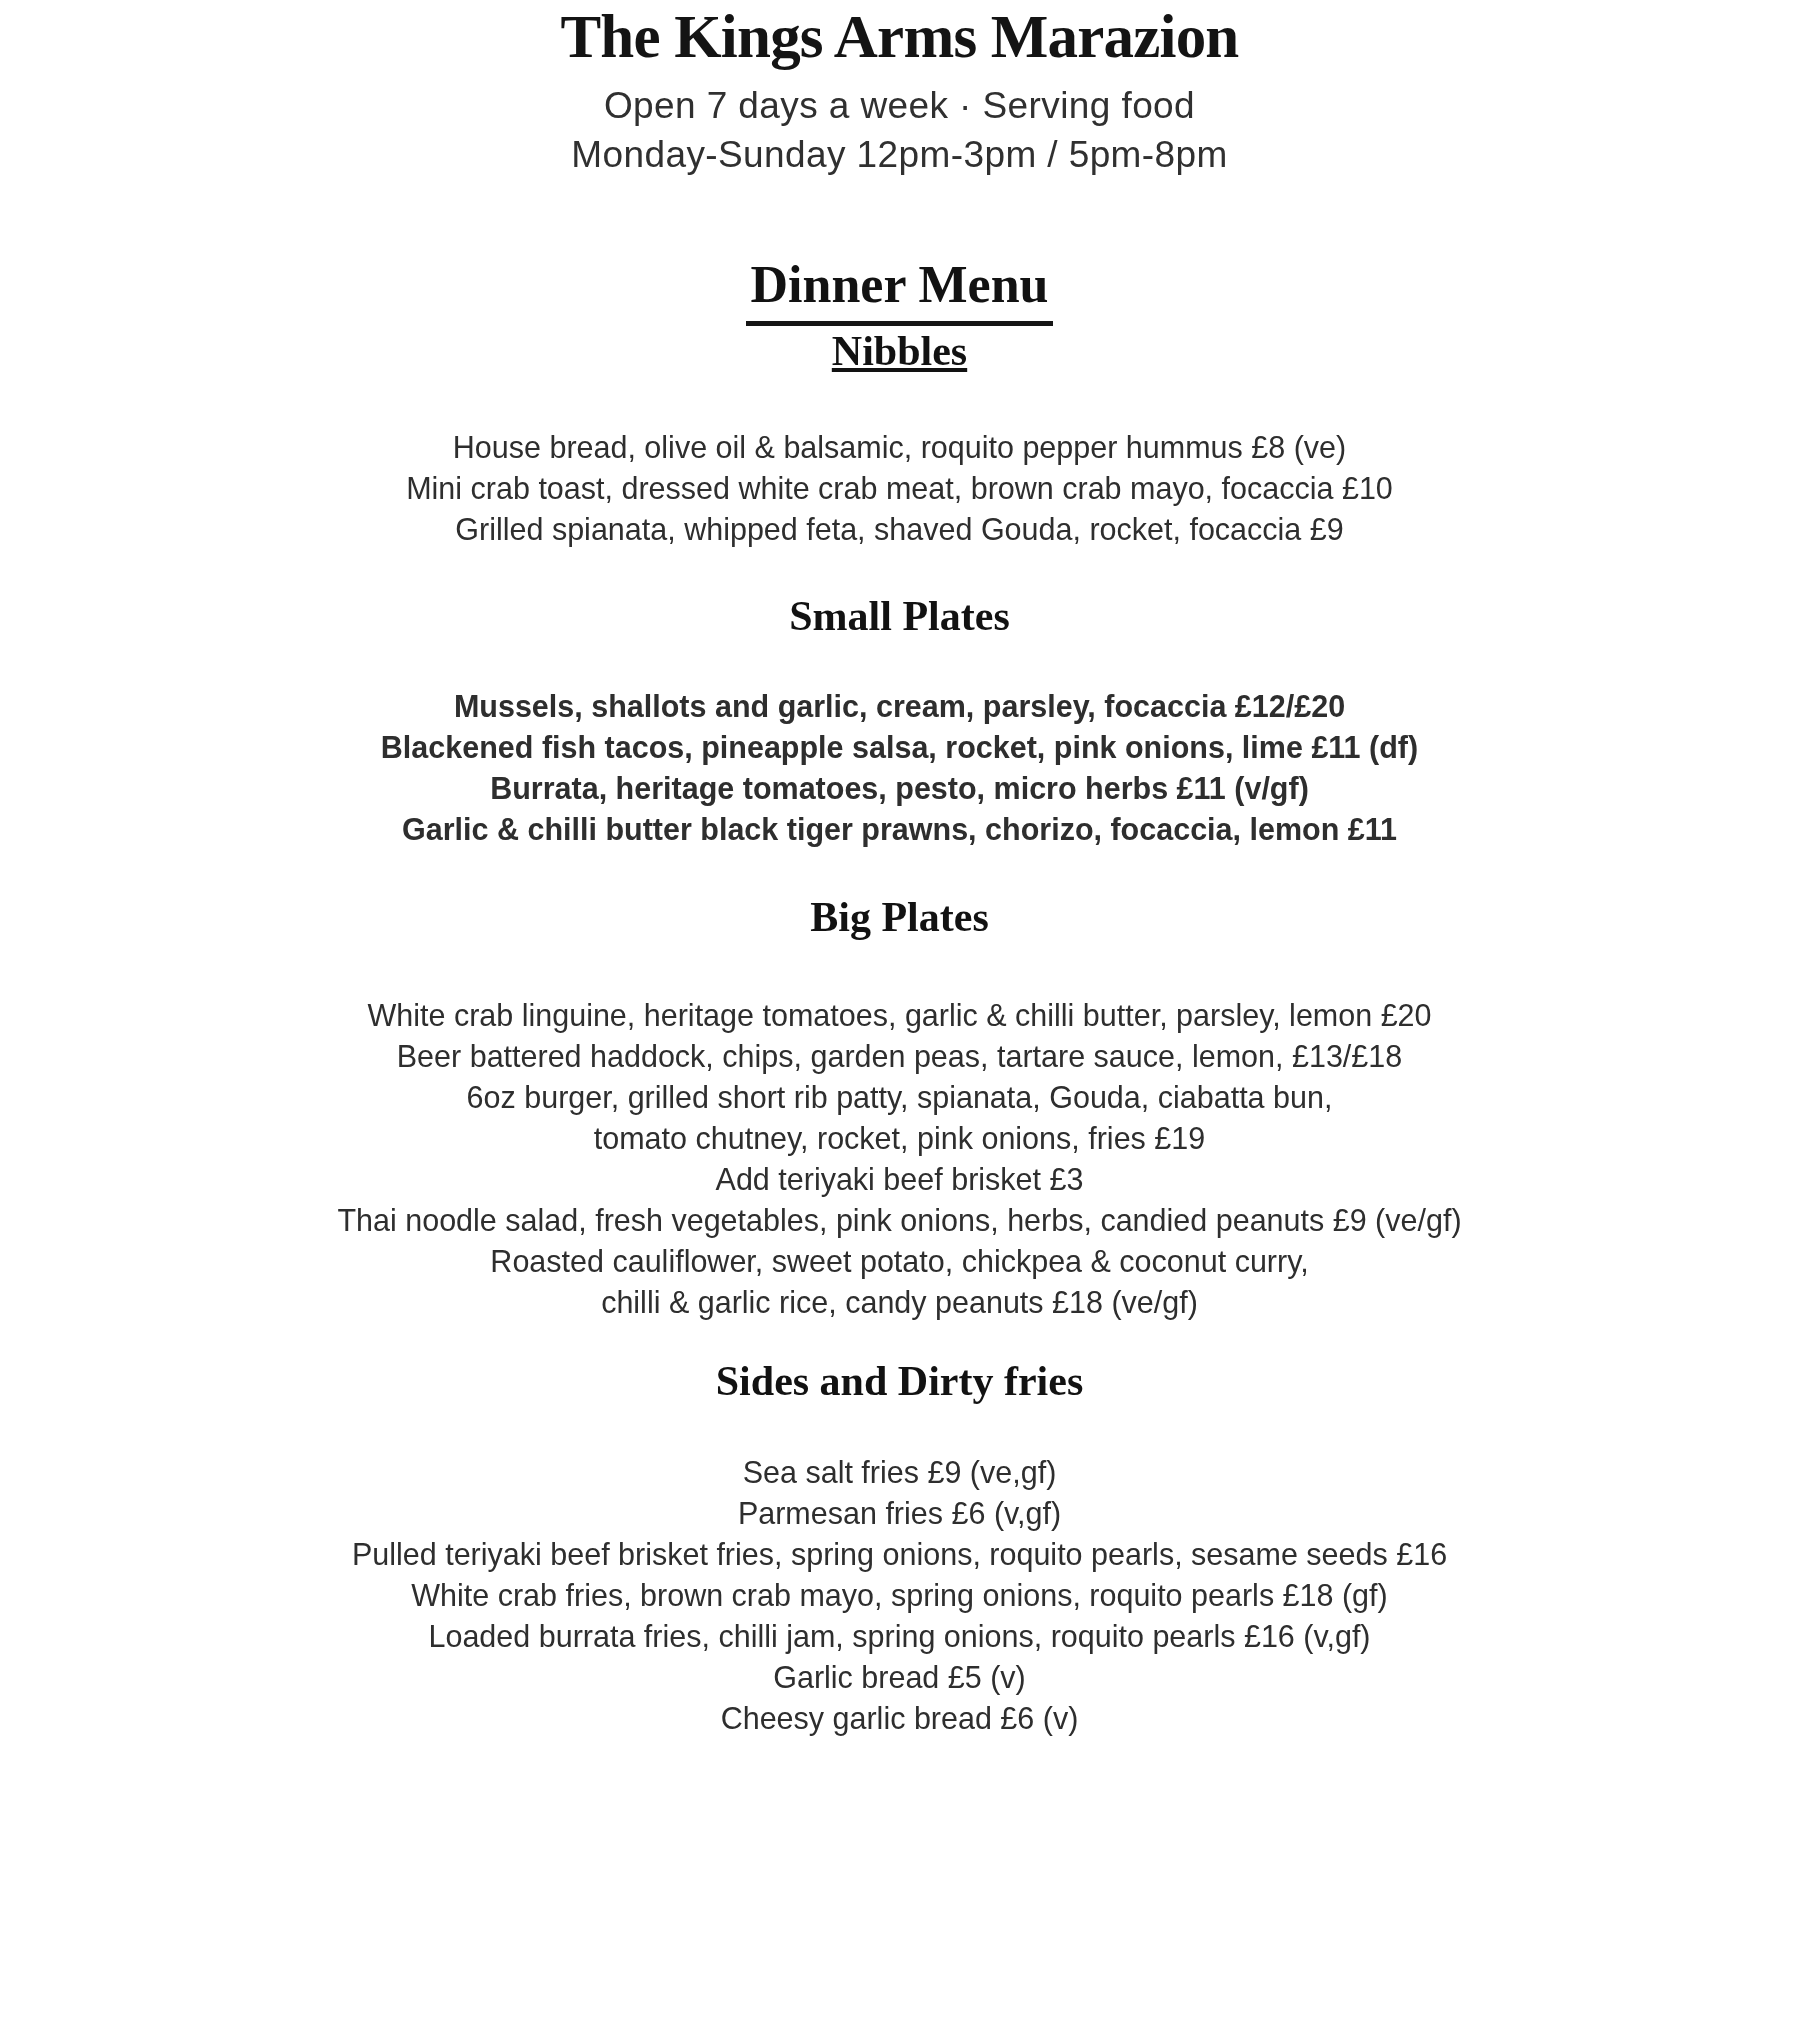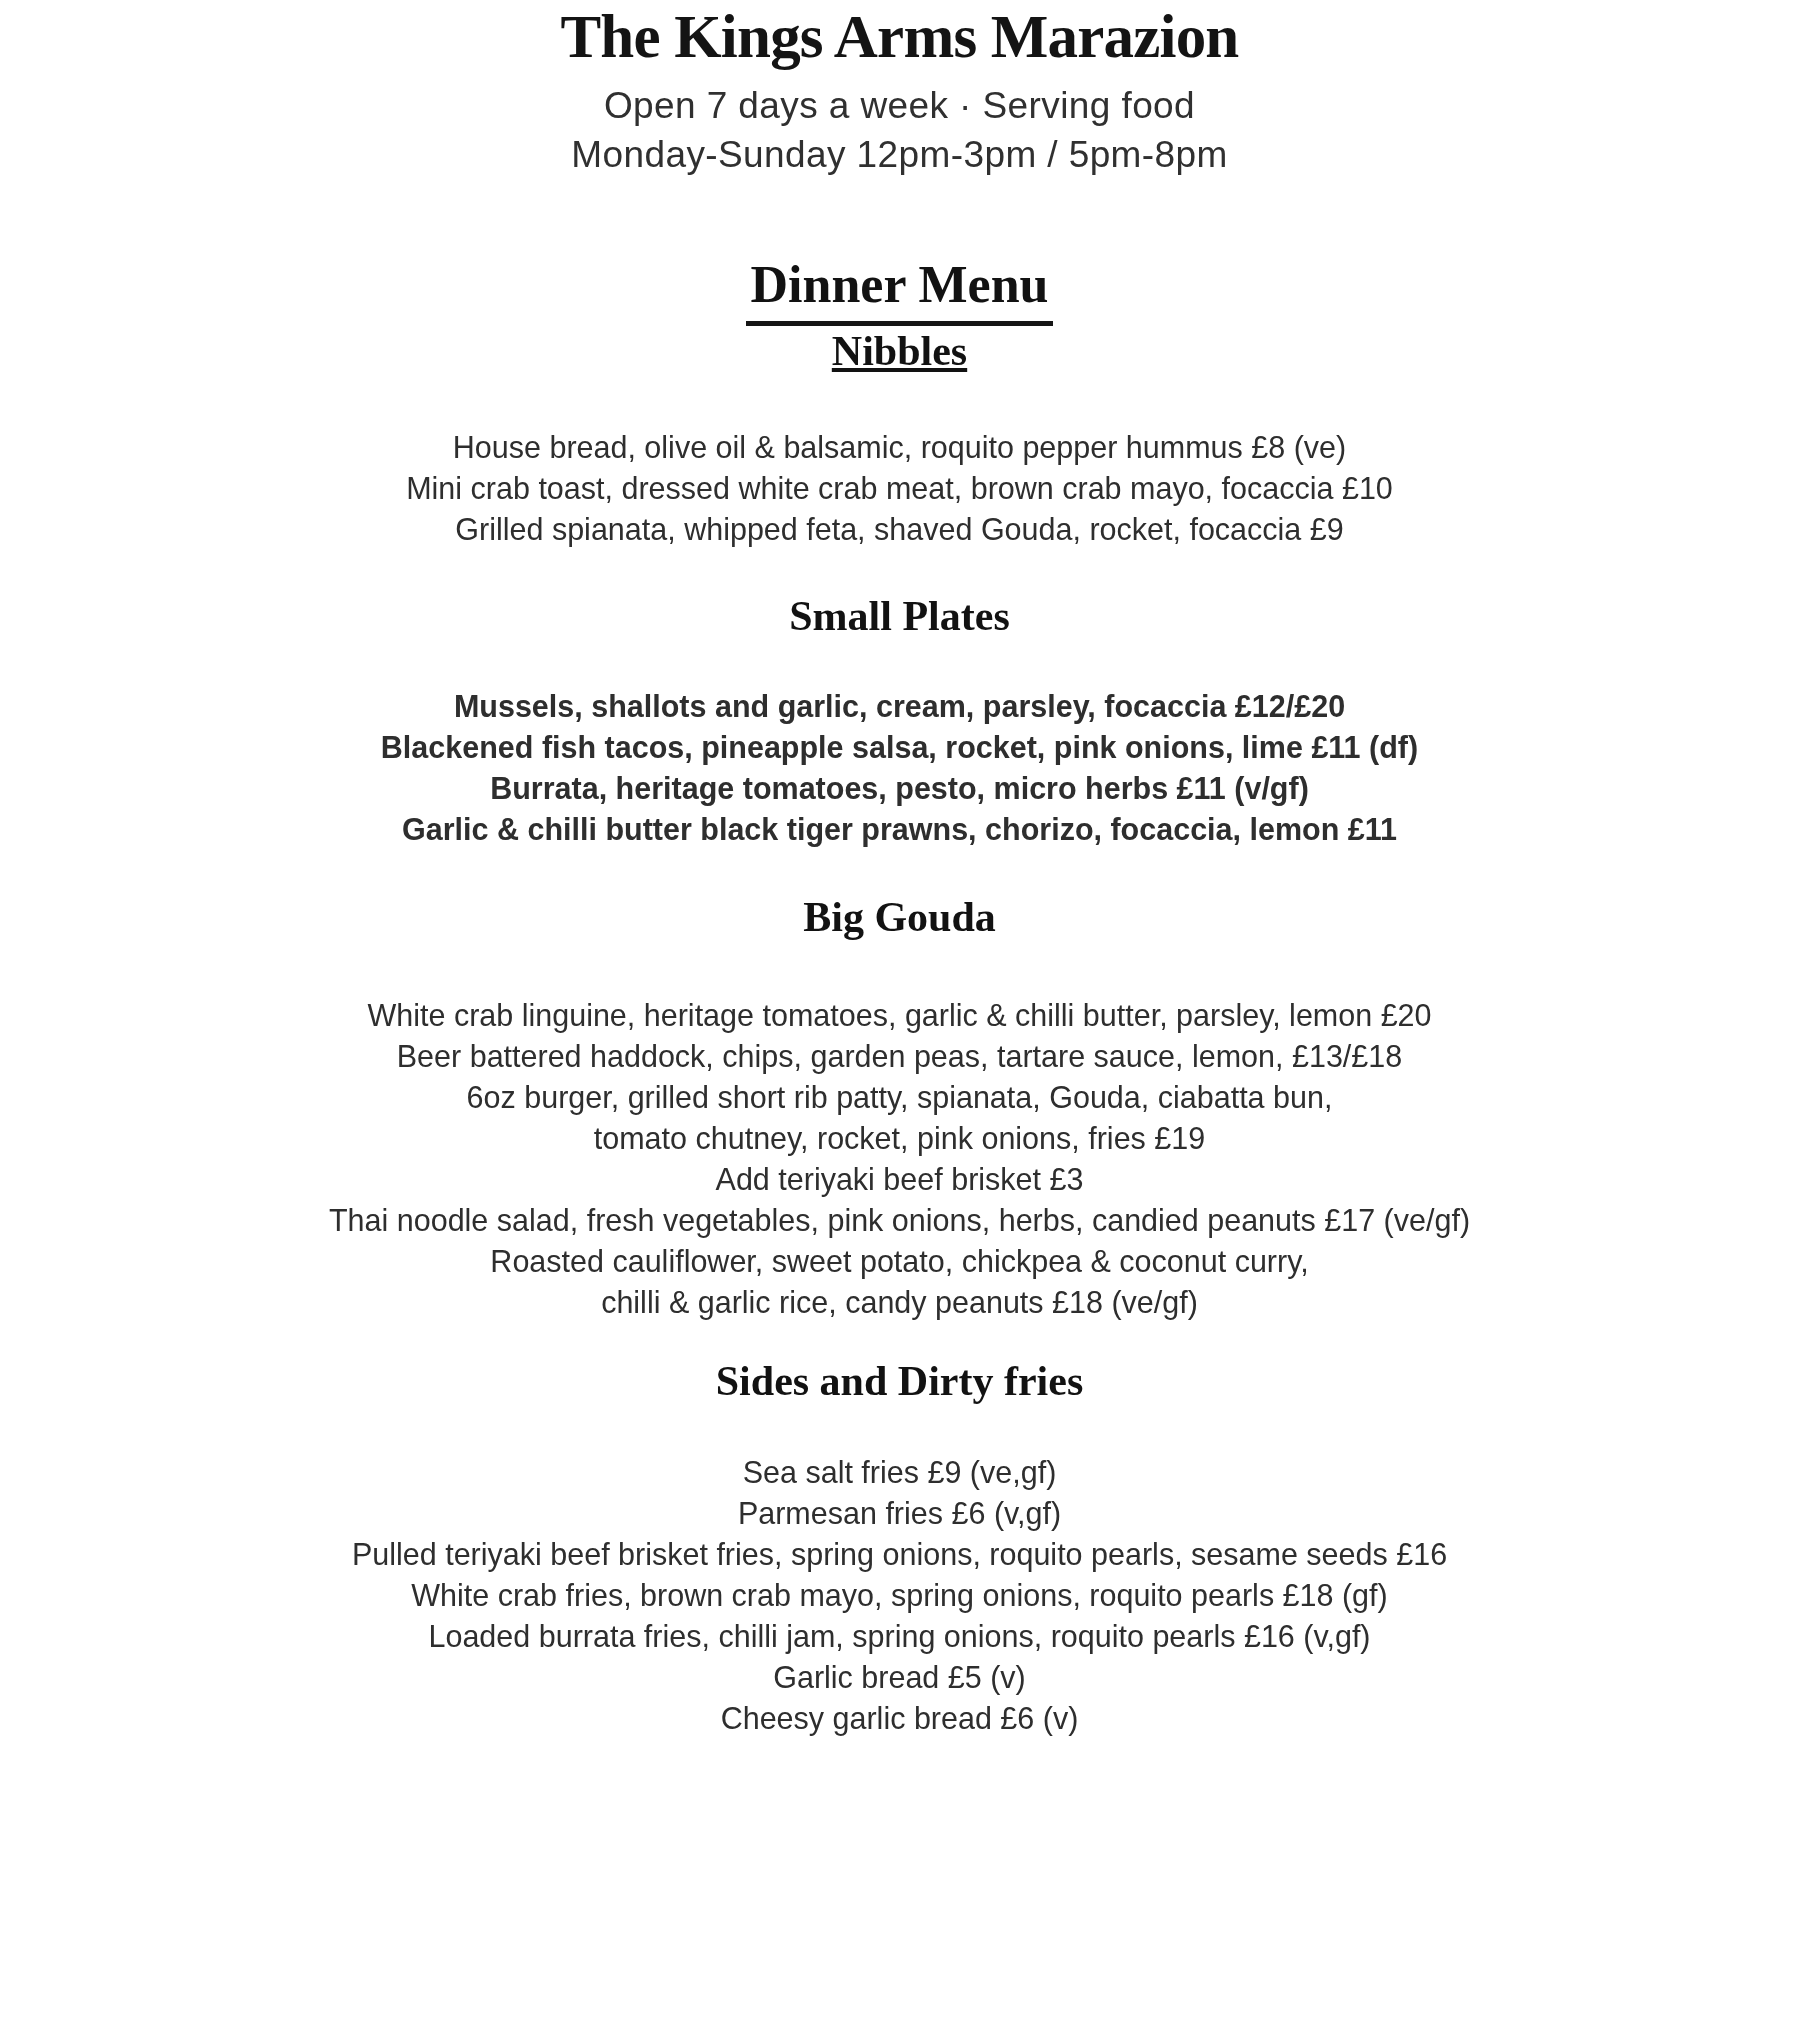--- a/index.html
+++ b/index.html
@@ -75,28 +75,28 @@
     <h3 class="section-heading" style="margin-top:41px;">Small Plates</h3>
     <div class="items" style="margin-top:45px;font-weight:bold;">
       <p class="item">Mussels, shallots and garlic, cream, parsley, focaccia £12/£20</p>
       <p class="item">Blackened fish tacos, pineapple salsa, rocket, pink onions, lime £11 (df)</p>
       <p class="item">Burrata, heritage tomatoes, pesto, micro herbs £11 (v/gf)</p>
       <p class="item">Garlic &amp; chilli butter black tiger prawns, chorizo, focaccia, lemon £11</p>
     </div>
   </section>
 
   <section>
-    <h3 class="section-heading" style="margin-top:42px;">Big Gouda</h3>
+    <h3 class="section-heading" style="margin-top:42px;">Big Plates</h3>
     <div class="items" style="margin-top:53px;">
       <p class="item">White crab linguine, heritage tomatoes, garlic &amp; chilli butter, parsley, lemon £20</p>
       <p class="item">Beer battered haddock, chips, garden peas, tartare sauce, lemon, £13/£18</p>
       <p class="item">6oz burger, grilled short rib patty, spianata, Gouda, ciabatta bun,</p>
       <p class="item">tomato chutney, rocket, pink onions, fries £19</p>
       <p class="item">Add teriyaki beef brisket £3</p>
-      <p class="item">Thai noodle salad, fresh vegetables, pink onions, herbs, candied peanuts £17 (ve/gf)</p>
+      <p class="item">Thai noodle salad, fresh vegetables, pink onions, herbs, candied peanuts £9 (ve/gf)</p>
       <p class="item">Roasted cauliflower, sweet potato, chickpea &amp; coconut curry,</p>
       <p class="item">chilli &amp; garlic rice, candy peanuts £18 (ve/gf)</p>
     </div>
   </section>
 
   <section>
     <h3 class="section-heading" style="margin-top:33px;">Sides and Dirty fries</h3>
     <div class="items" style="margin-top:46px;">
       <p class="item">Sea salt fries £9 (ve,gf)</p>
       <p class="item">Parmesan fries £6 (v,gf)</p>

